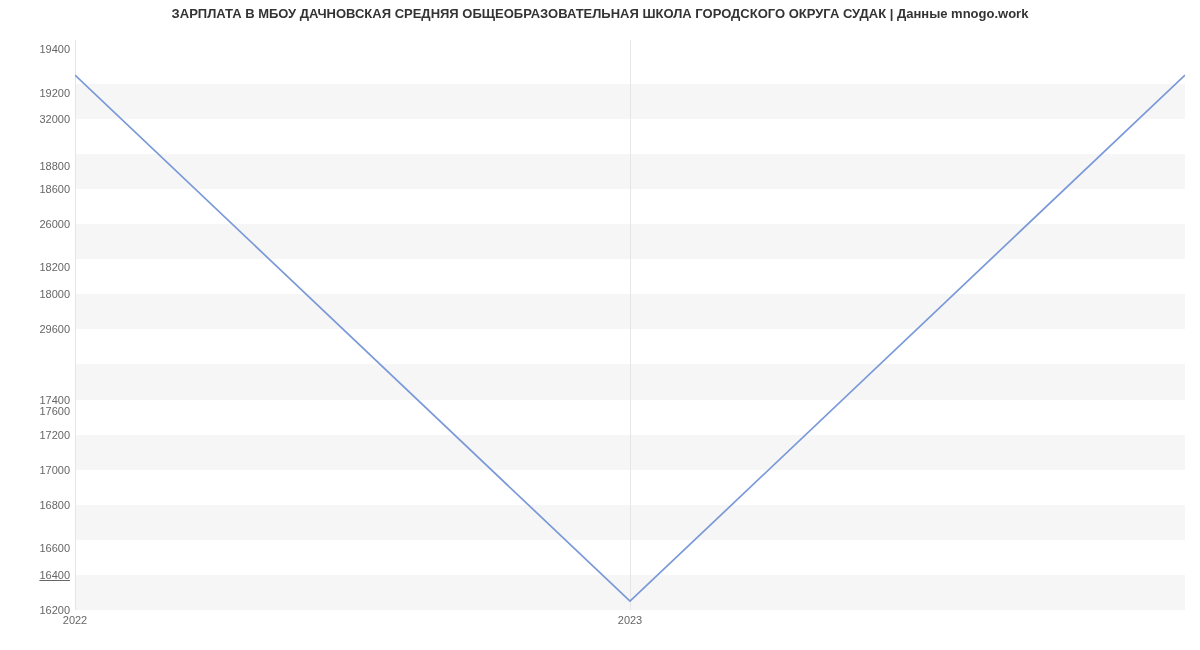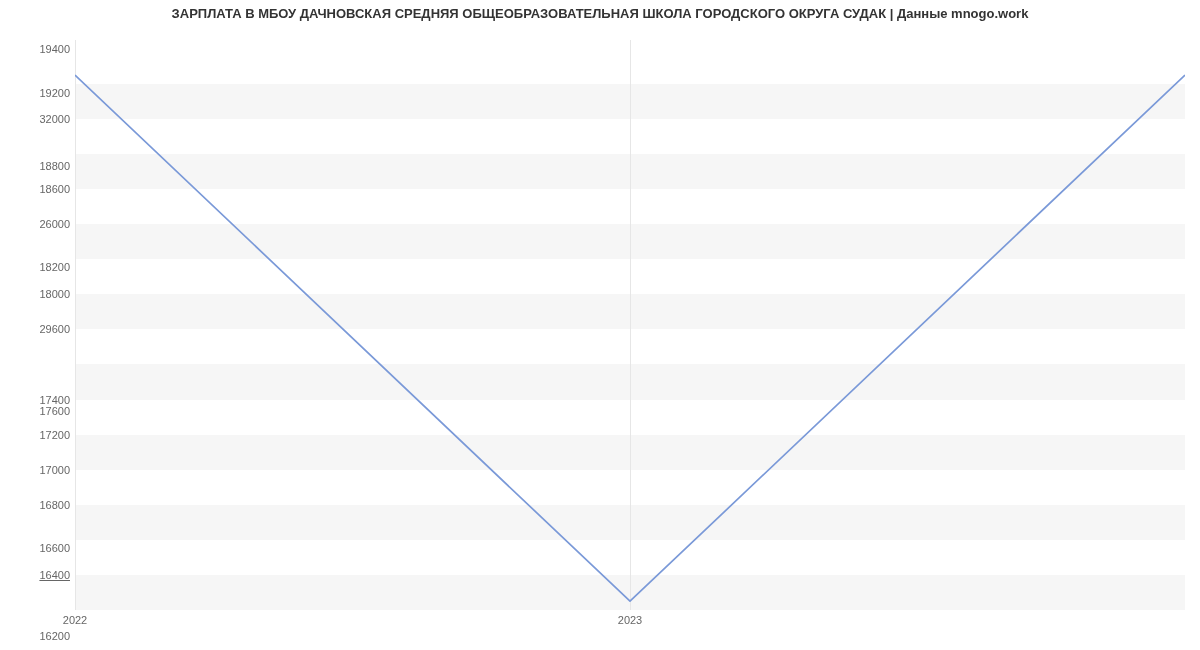--- a/index.html
+++ b/index.html
@@ -91,21 +91,21 @@
       <div class="band" style="top: 324.462px; height: 35.0769px;"></div>
       <div class="band" style="top: 394.615px; height: 35.0769px;"></div>
       <div class="band" style="top: 464.769px; height: 35.0769px;"></div>
       <div class="band" style="top: 534.923px; height: 35.0769px;"></div>
     <div class="vgrid" style="left: 0px;"></div>
       <div class="vgrid" style="left: 555px;"></div>
       <svg class="line">
       <path class="series-path" d="M0.00 35.08 L555.00 561.23 L1110.00 35.08 " stroke="#7a99d8"></path>
     </svg>
   </div>
-<div class="y-label" style="top: 610px; margin-top: 26px;">16200</div>
+<div class="y-label" style="top: 610px;">16200</div>
     <div class="y-label" style="top: 574.923px; text-decoration: underline;">16400</div>
     <div class="y-label" style="top: 539.846px; margin-top: 8px;">16600</div>
     <div class="y-label" style="top: 504.769px;">16800</div>
     <div class="y-label" style="top: 469.692px;">17000</div>
     <div class="y-label" style="top: 434.615px;">17200</div>
     <div class="y-label" style="top: 399.538px;">17400</div>
     <div class="y-label" style="top: 364.462px; margin-top: 47px;">17600</div>
     <div class="y-label" style="top: 329.385px;">29600</div>
     <div class="y-label" style="top: 294.308px;">18000</div>
     <div class="y-label" style="top: 259.231px; margin-top: 8px;">18200</div>

